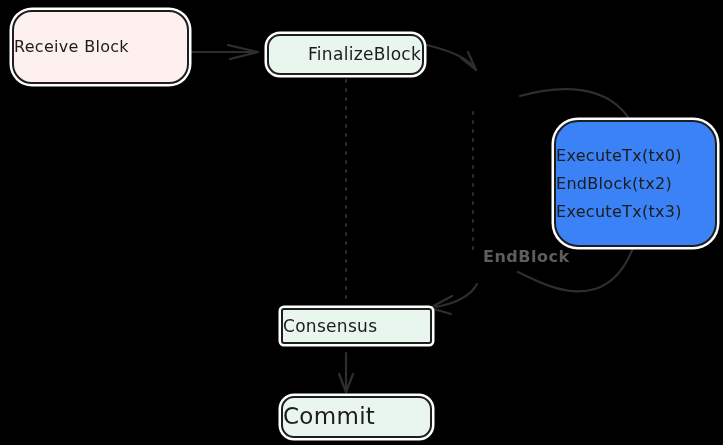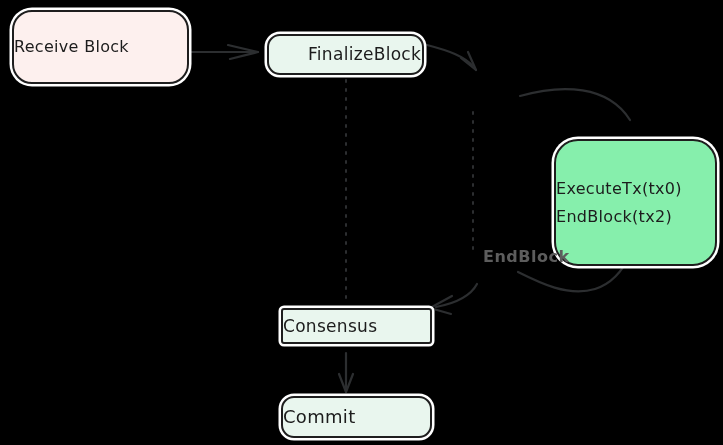--- a/index.html
+++ b/index.html
@@ -21,21 +21,21 @@
     flex-direction:column;
     align-items:flex-start;
     justify-content:center;
     text-align:center;
     font-size:16px;
     line-height:1.35;
     letter-spacing:.3px;
   }
   .fill-pink {background:#fdf0ee;}
   .fill-green{background:#e9f6ee;}
-  .fill-blue {background:#86efac;margin-top:19px;}
+  .fill-blue {background:#3b82f6;}
   .edge-label{
     position:absolute;
     color:#5d5d5d;
     font-size:16px;
     font-weight:bold;
     letter-spacing:.5px;
     white-space:nowrap;
   }
   .exec-line{line-height:28px;white-space:nowrap;}
   path,line{fill:none;stroke:#2c2e30;stroke-width:2.2;stroke-linecap:round;}
@@ -89,25 +89,26 @@
     <div>Receive Block</div>
   </div>
 
   <div class="node fill-green" style="left:267px;top:34px;width:157px;height:41px;border-radius:13px;font-size:17px;padding-left:39px;">
     <div>FinalizeBlock</div>
   </div>
 
   <div class="node fill-blue" style="left:554px;top:120px;width:163px;height:127px;border-radius:24px;">
     <div class="exec-line">ExecuteTx(tx0)</div>
     <div class="exec-line">EndBlock(tx2)</div>
+    <div class="exec-line">ExecuteTx(tx3)</div>
   </div>
 
   <div class="node fill-green" style="left:281px;top:308px;width:151px;height:36px;border-radius:3px;font-size:17px;">
     <div>Consensus</div>
   </div>
 
-  <div class="node fill-green" style="left:281px;top:396px;width:151px;height:42px;border-radius:13px;font-size:18px;">
+  <div class="node fill-green" style="left:281px;top:396px;width:151px;height:42px;border-radius:13px;font-size:23px;">
     <div>Commit</div>
   </div>
 
   <div class="edge-label" style="left:444px;top:247px;margin-left:39px;">EndBlock</div>
 
 </div>
 
 </body></html>

